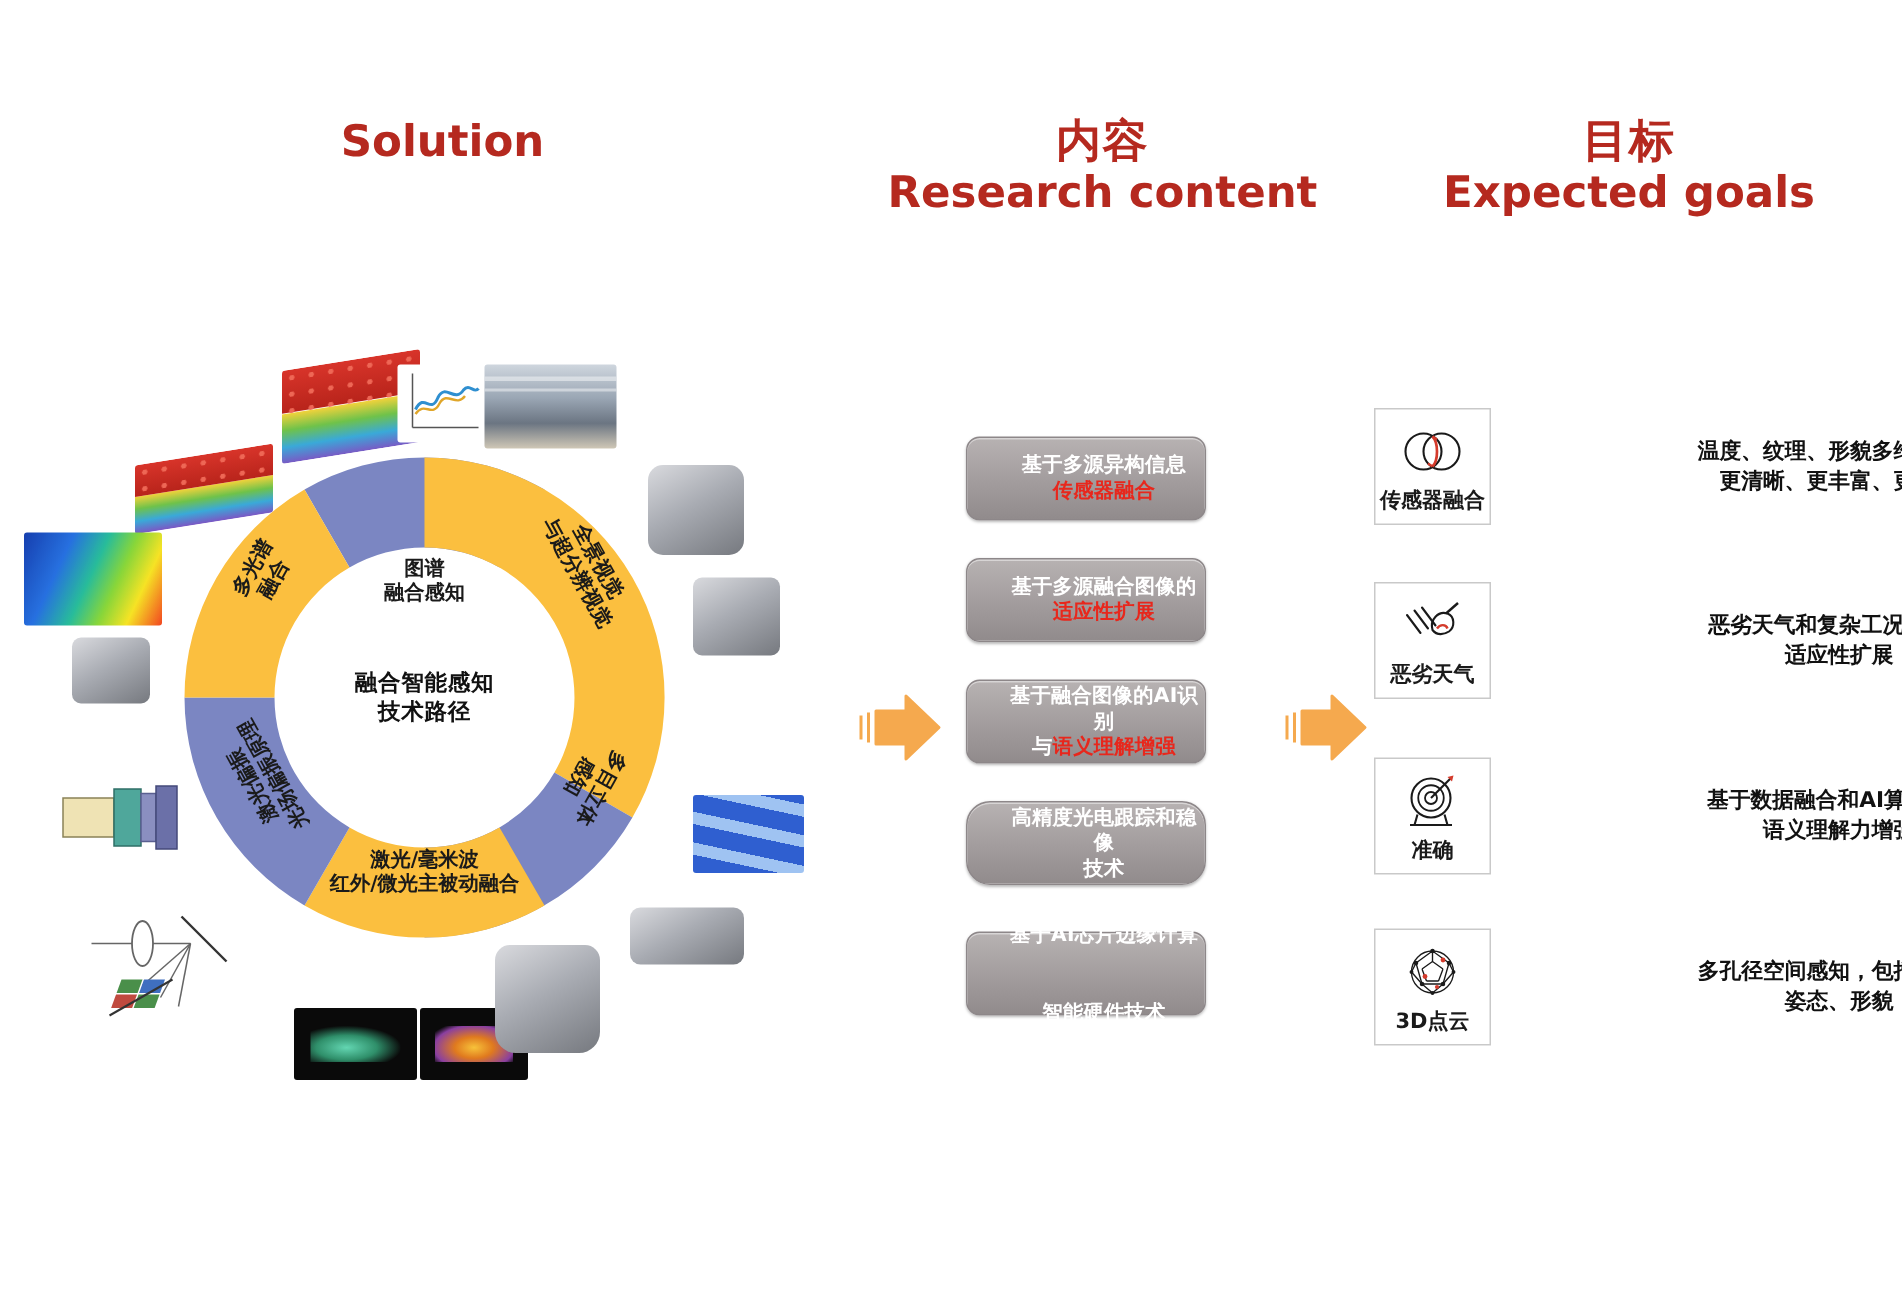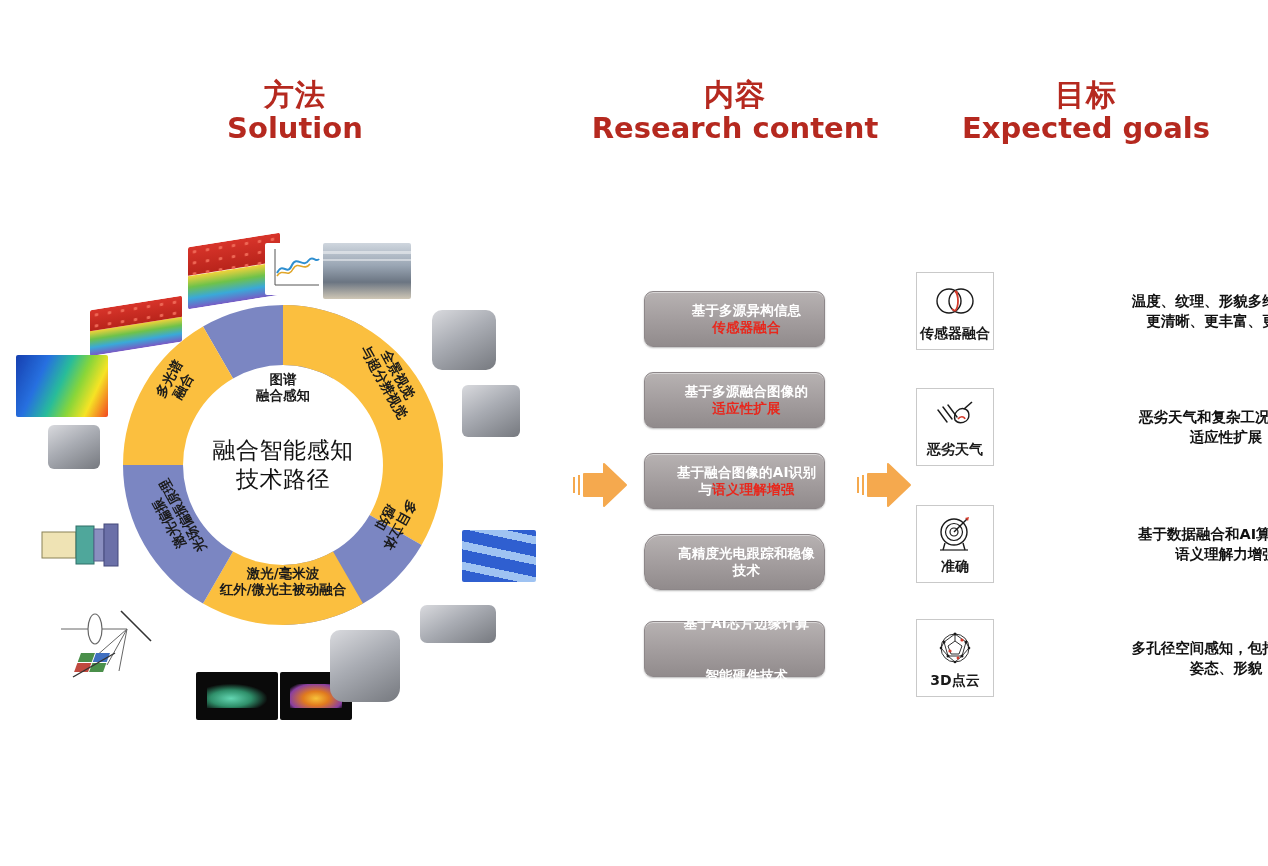--- a/index.html
+++ b/index.html
@@ -18,21 +18,21 @@
   #head-solution { left: 150px;  top: 78px; width: 290px; }
   #head-content  { left: 585px;  top: 78px; width: 300px; }
   #head-goals    { left: 931px;  top: 78px; width: 310px; }
 
   
   #donut-wrap { position: absolute; left: 118px; top: 300px; width: 330px; height: 330px; }
   #donut-svg  { position: absolute; inset: 0; }
   .donut-center {
     position: absolute; left: 50%; top: 50%; transform: translate(-50%,-50%);
     width: 190px; text-align: center; color: #111; line-height: 1.25;
-    font-size: 23px; font-weight: 400; letter-spacing: .5px;
+    font-size: 15px; font-weight: 700; letter-spacing: .5px;
   }
   .seg-label {
     position: absolute; text-align: center; color: #1a1a1a;
     font-size: 13.5px; font-weight: 700; line-height: 1.22; white-space: pre-line;
   }
 
   
   .photo { position: absolute; border-radius: 2px; overflow: hidden; }
   .cube { background:
       linear-gradient(#d8342a,#b8241b) 0 0/100% 46% no-repeat,
@@ -54,27 +54,27 @@
   .line-art svg { display: block; }
   .ind-photo { background: linear-gradient(180deg,#cfd6de 0%,#9aa6b4 40%,#6b7582 70%,#cfc7b6 100%); }
   .ind-photo .bar { position:absolute; background: rgba(255,255,255,.45); }
   .plot-mini { background:#fff; }
 
   
   .arrow { position: absolute; }
 
   
   .proc-box {
-    position: absolute; left: 644px; width: 181px; height: 56px;
+    position: absolute; left: 644px; width: 160px; height: 56px;
     border-radius: 9px;
     background: linear-gradient(180deg,#b7b2b2 0%,#a39d9e 52%,#918b8c 100%);
     border: 1px solid #8d8789;
     box-shadow: 0 1px 2px rgba(0,0,0,.28), inset 0 1px 0 rgba(255,255,255,.45);
     display: flex; flex-direction: column; align-items: center; justify-content: center;
-    text-align: left; line-height: 1.26; padding-left: 24px;
+    text-align: center; line-height: 1.26; padding-left: 24px;
   }
   .proc-box .l1 { color: #ffffff; font-size: 13.5px; font-weight: 700; letter-spacing: .2px; }
   .proc-box .l2 { font-size: 13.5px; font-weight: 700; letter-spacing: .2px; }
   .proc-box .l2.red { color: #e8271c; }
   .proc-box .l2.white { color: #ffffff; }
   .proc-box .l2 .lead { color: #ffffff; }
 
   
   .goal-row { position: absolute; left: 916px; display: flex; align-items: center; }
   .icon-card {
@@ -90,21 +90,20 @@
     font-size: 14.5px; font-weight: 700; color: #111; line-height: 1.38;
     white-space: pre-line;
   }
 </style>
 </head>
 <body>
 
 <div id="stage">
 
   <div class="col-head" id="head-solution">
-    <div class="cn">方法</div>
     <div class="en">Solution</div>
   </div>
   <div class="col-head" id="head-content">
     <div class="cn">内容</div>
     <div class="en">Research content</div>
   </div>
   <div class="col-head" id="head-goals">
     <div class="cn">目标</div>
     <div class="en">Expected goals</div>
   </div>

